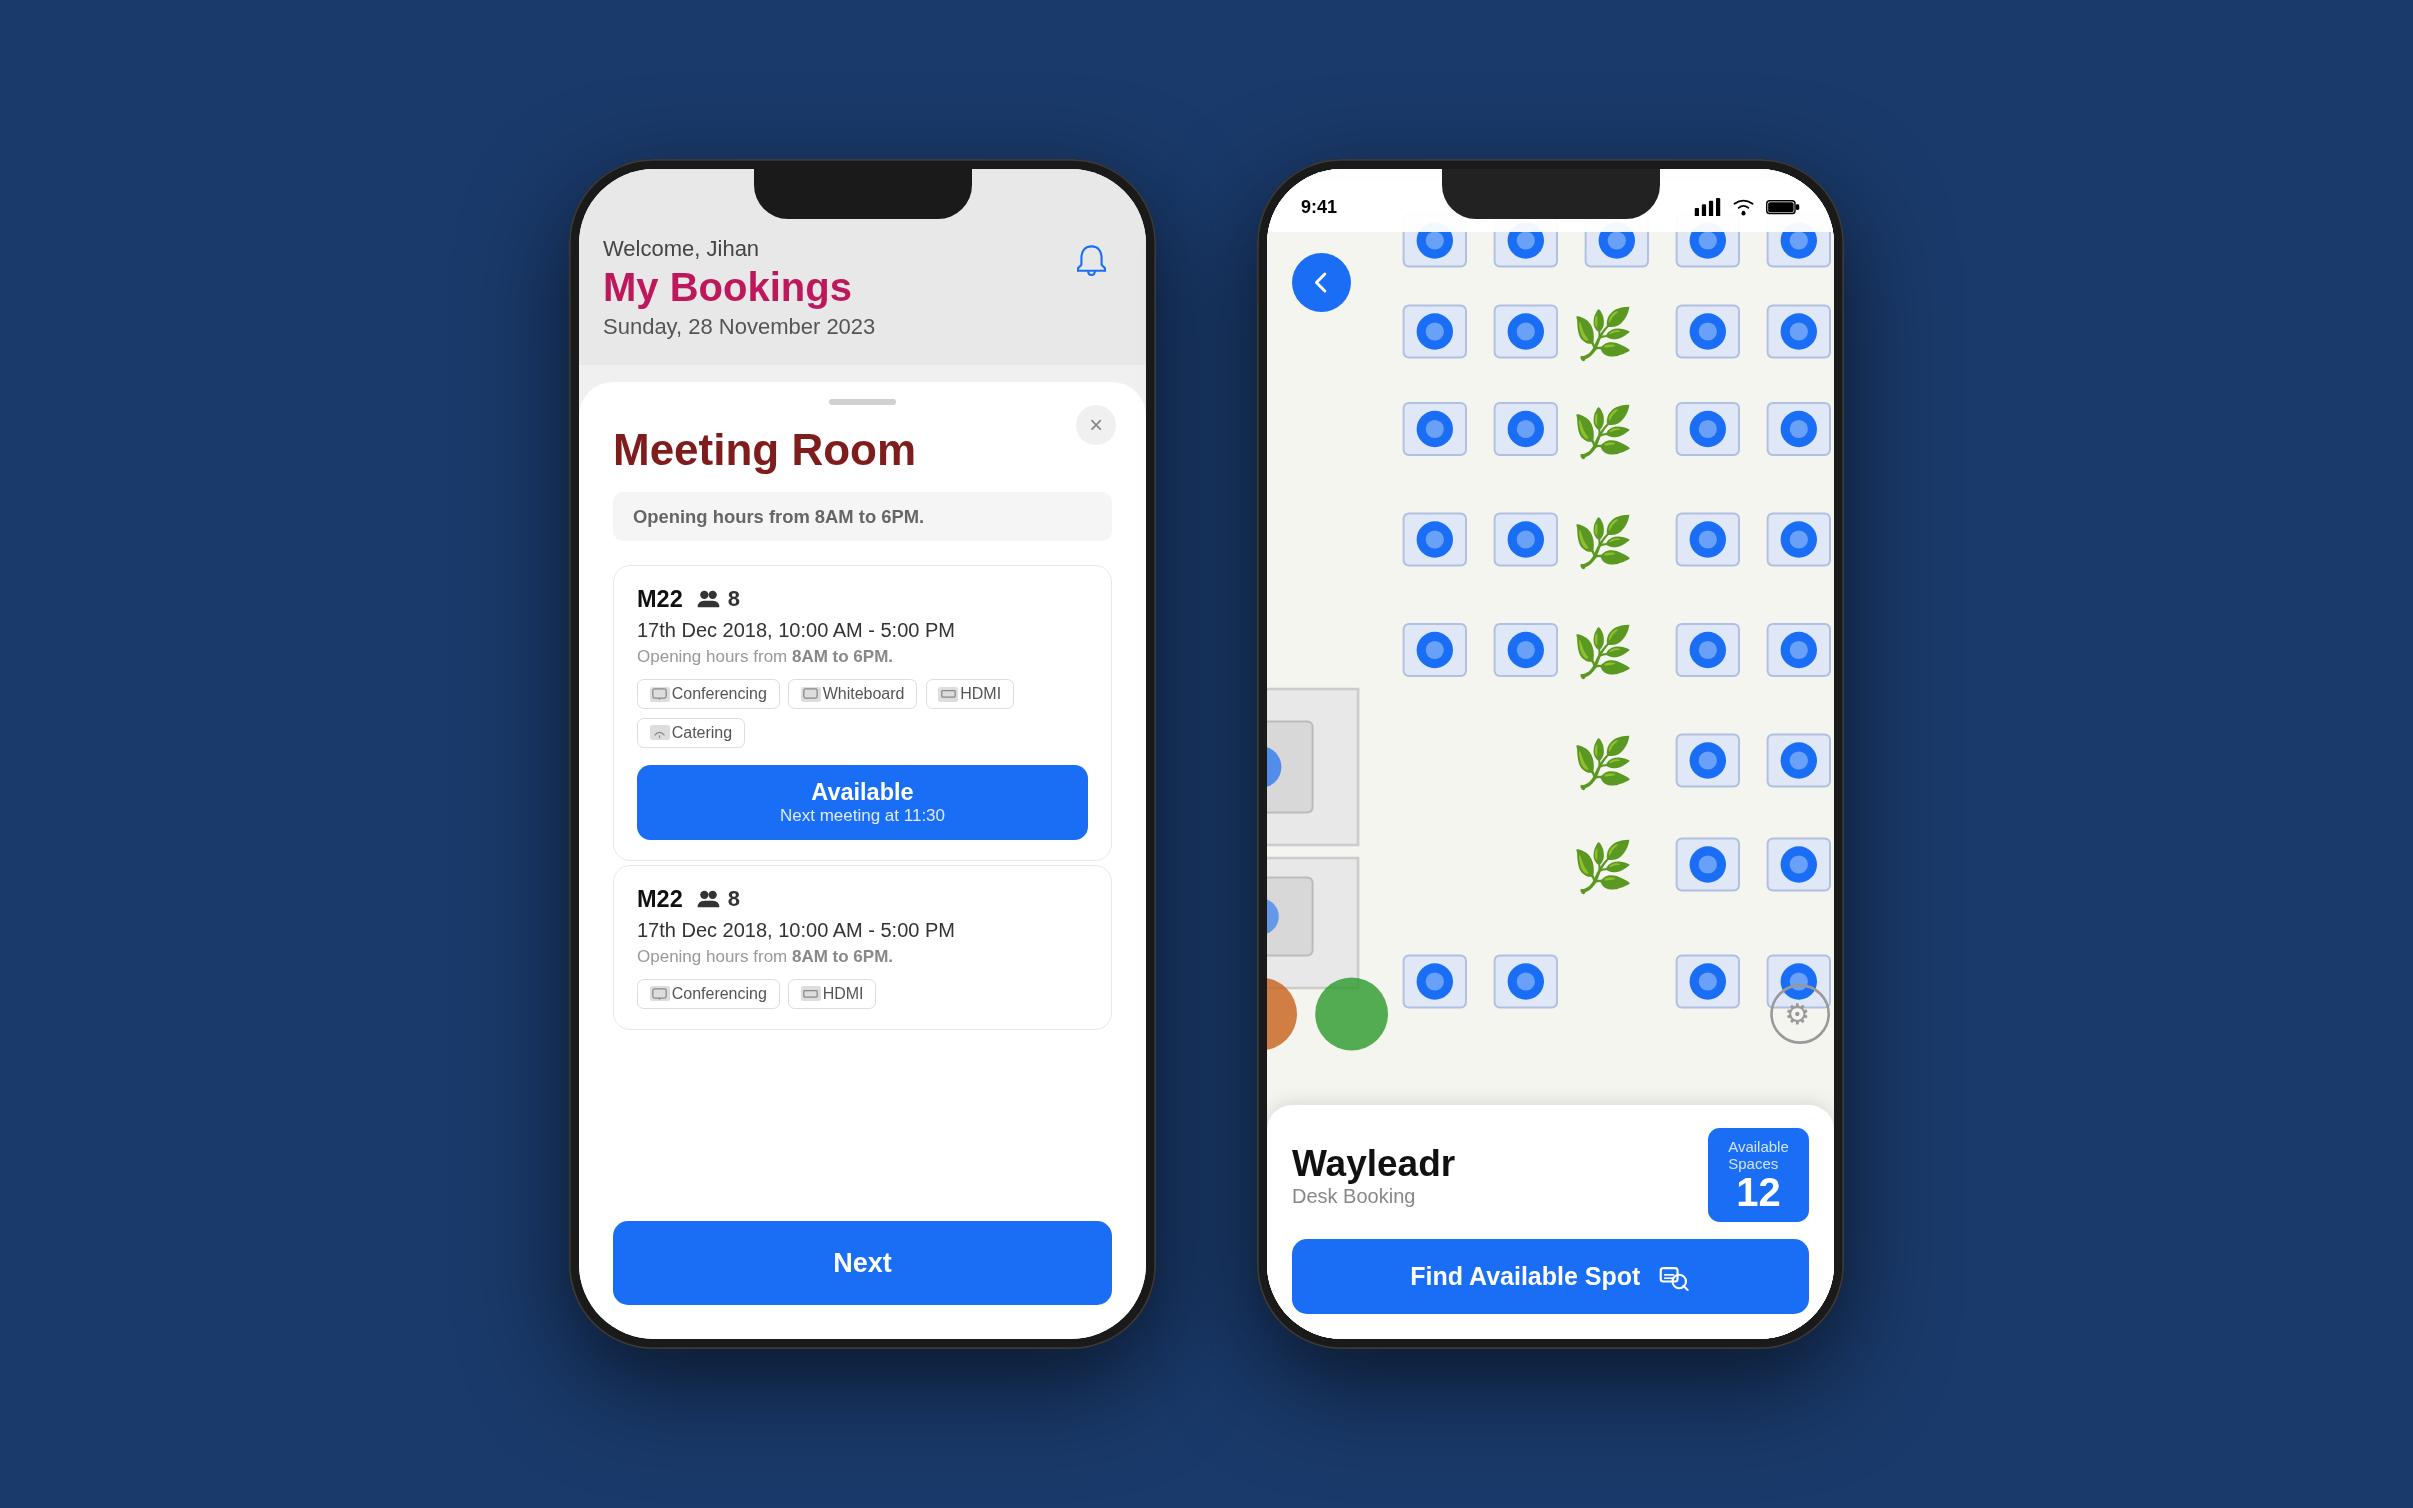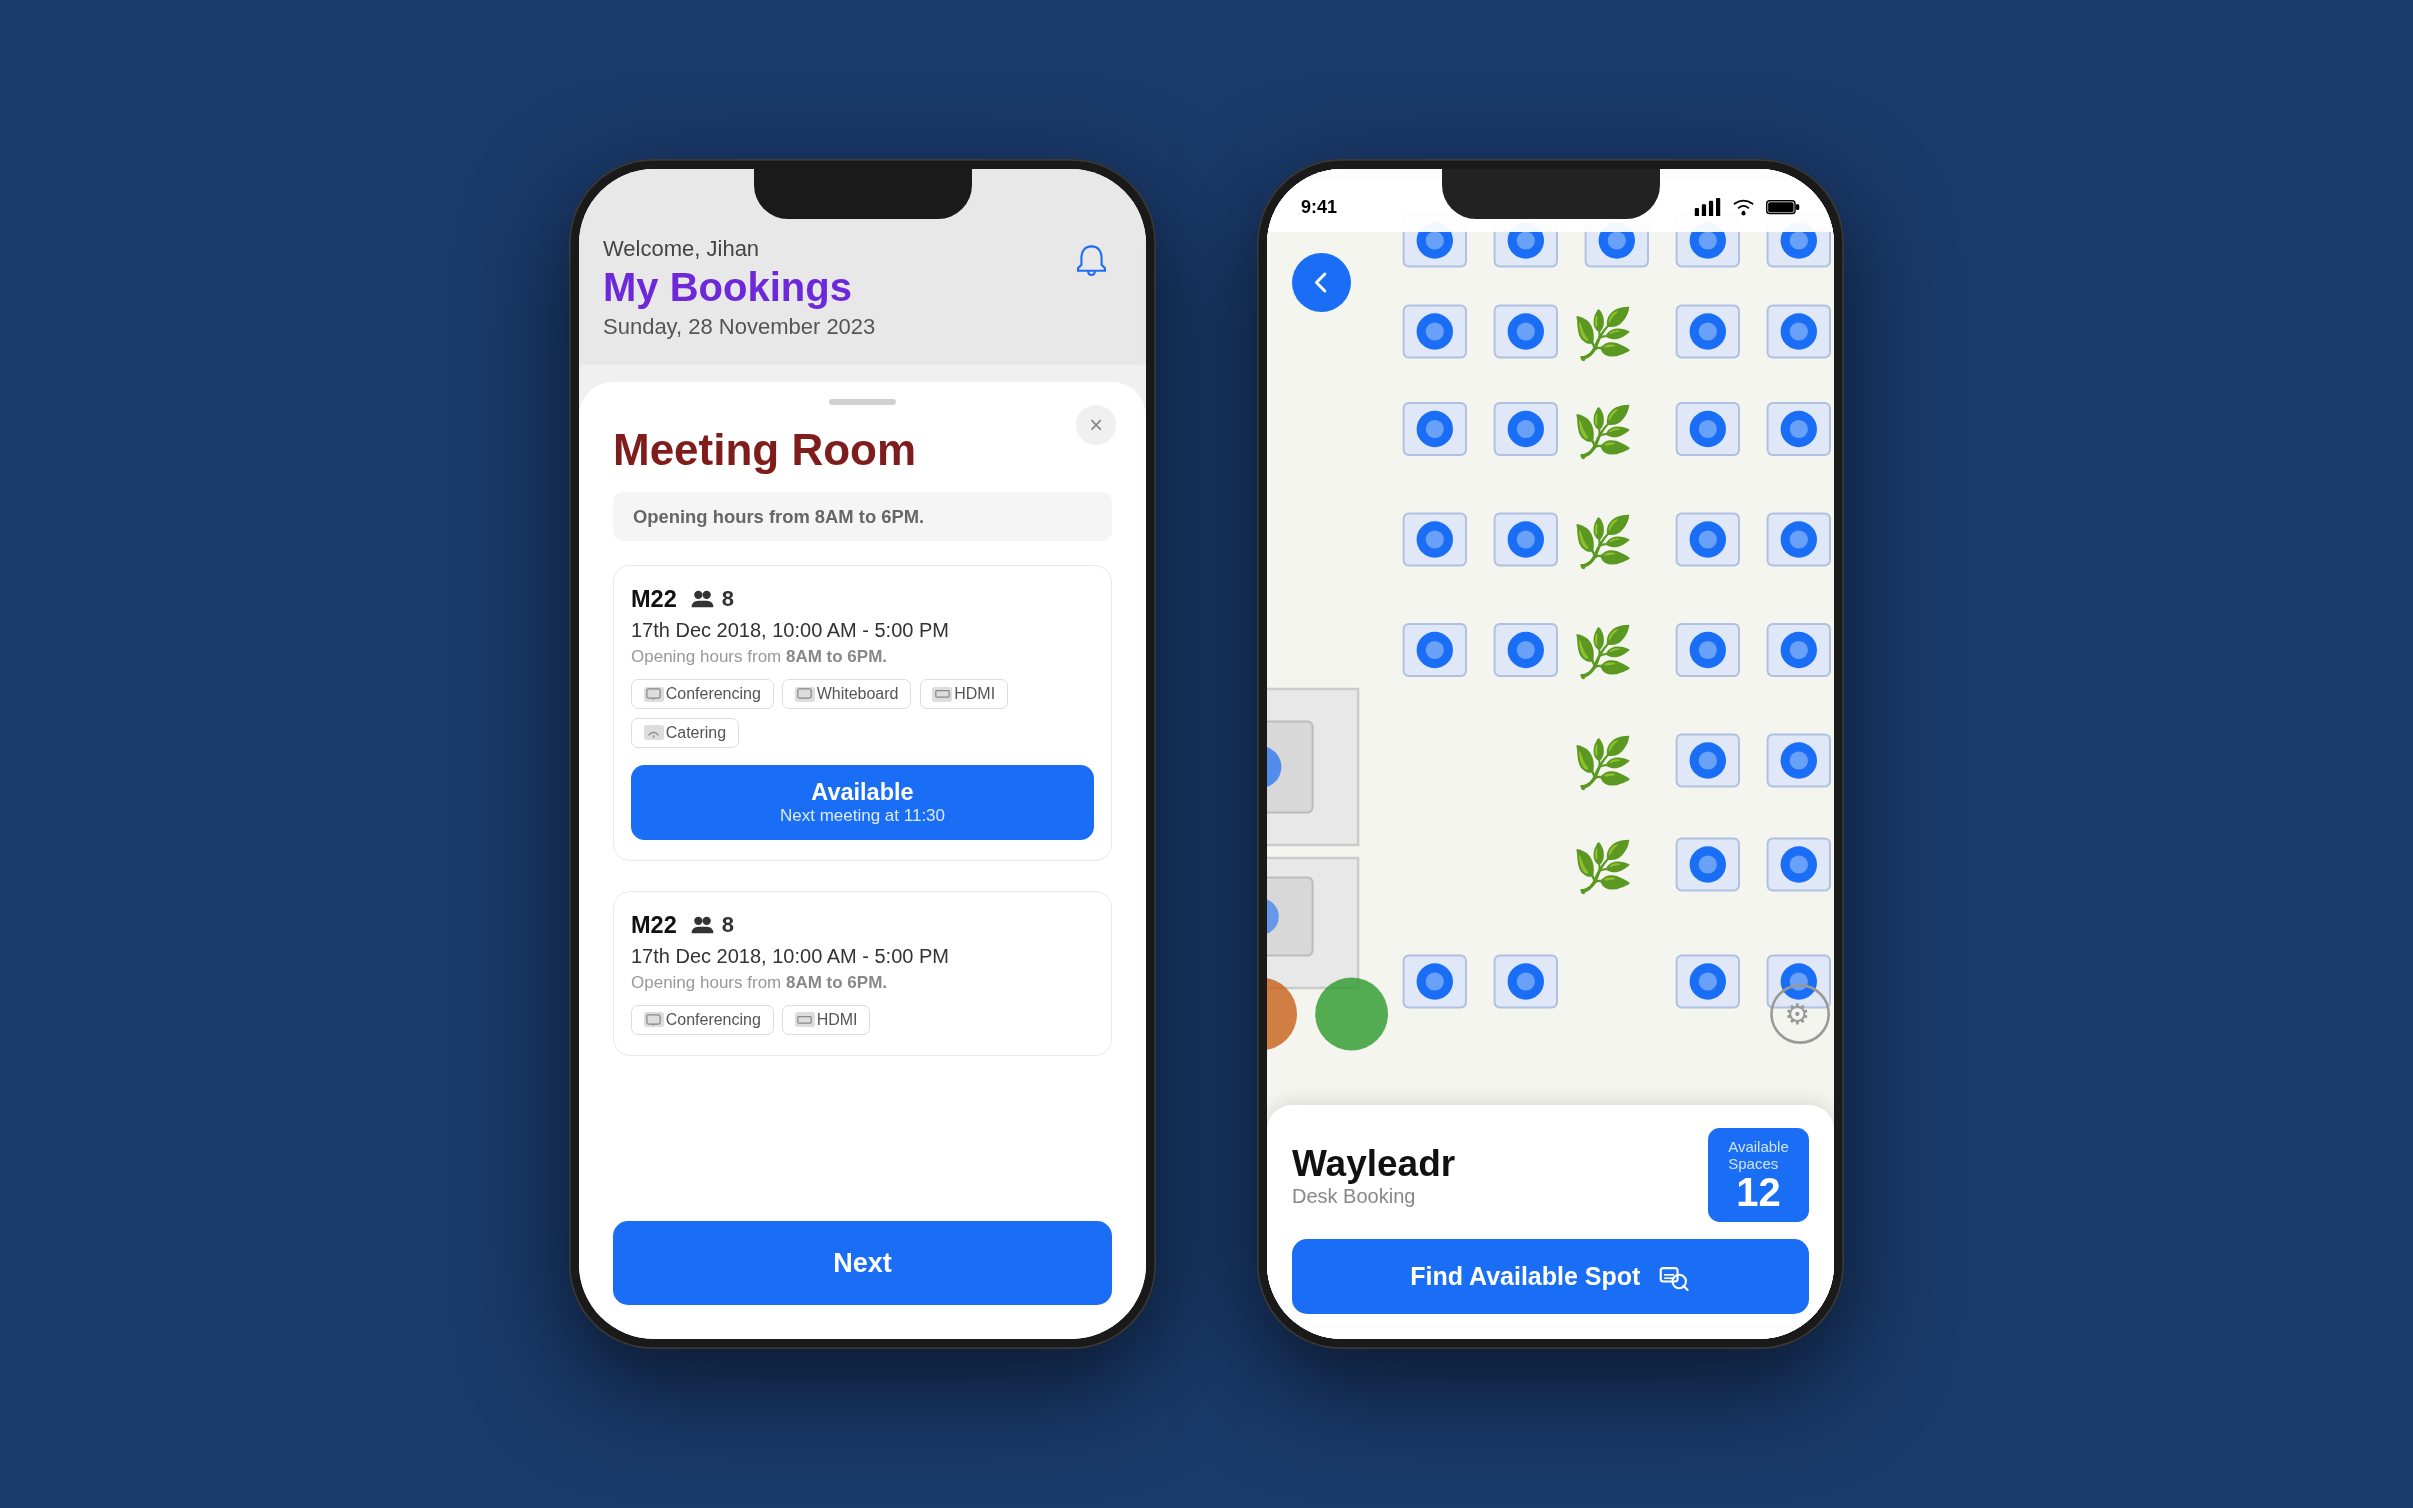--- a/index.html
+++ b/index.html
@@ -87,21 +87,21 @@
       flex-shrink: 0;
     }
     .welcome-text {
       font-size: 22px;
       color: #444;
       font-weight: 400;
     }
     .bookings-title {
       font-size: 40px;
       font-weight: 700;
-      color: #6d28d9;
+      color: #be185d;
       margin: 3.4px 0;
     }
     .date-text {
       font-size: 22px;
       color: #555;
     }
     .bell-icon {
       position: absolute;
       top: 71px;
       right: 34px;
@@ -161,22 +161,22 @@
     }
     .opening-hours-banner span {
       font-weight: 600;
       color: #666;
     }
 
     
     .booking-card {
       border: 1.3px solid #e8e8e8;
       border-radius: 17px;
-      padding: 20px 17px;
-      margin-bottom: 30px;
+      padding: 20px 23px;
+      margin-bottom: 4px;
     }
     .card-header {
       display: flex;
       align-items: center;
       gap: 13.4px;
       margin-bottom: 6.7px;
     }
     .room-id {
       font-size: 23.5px;
       font-weight: 700;

